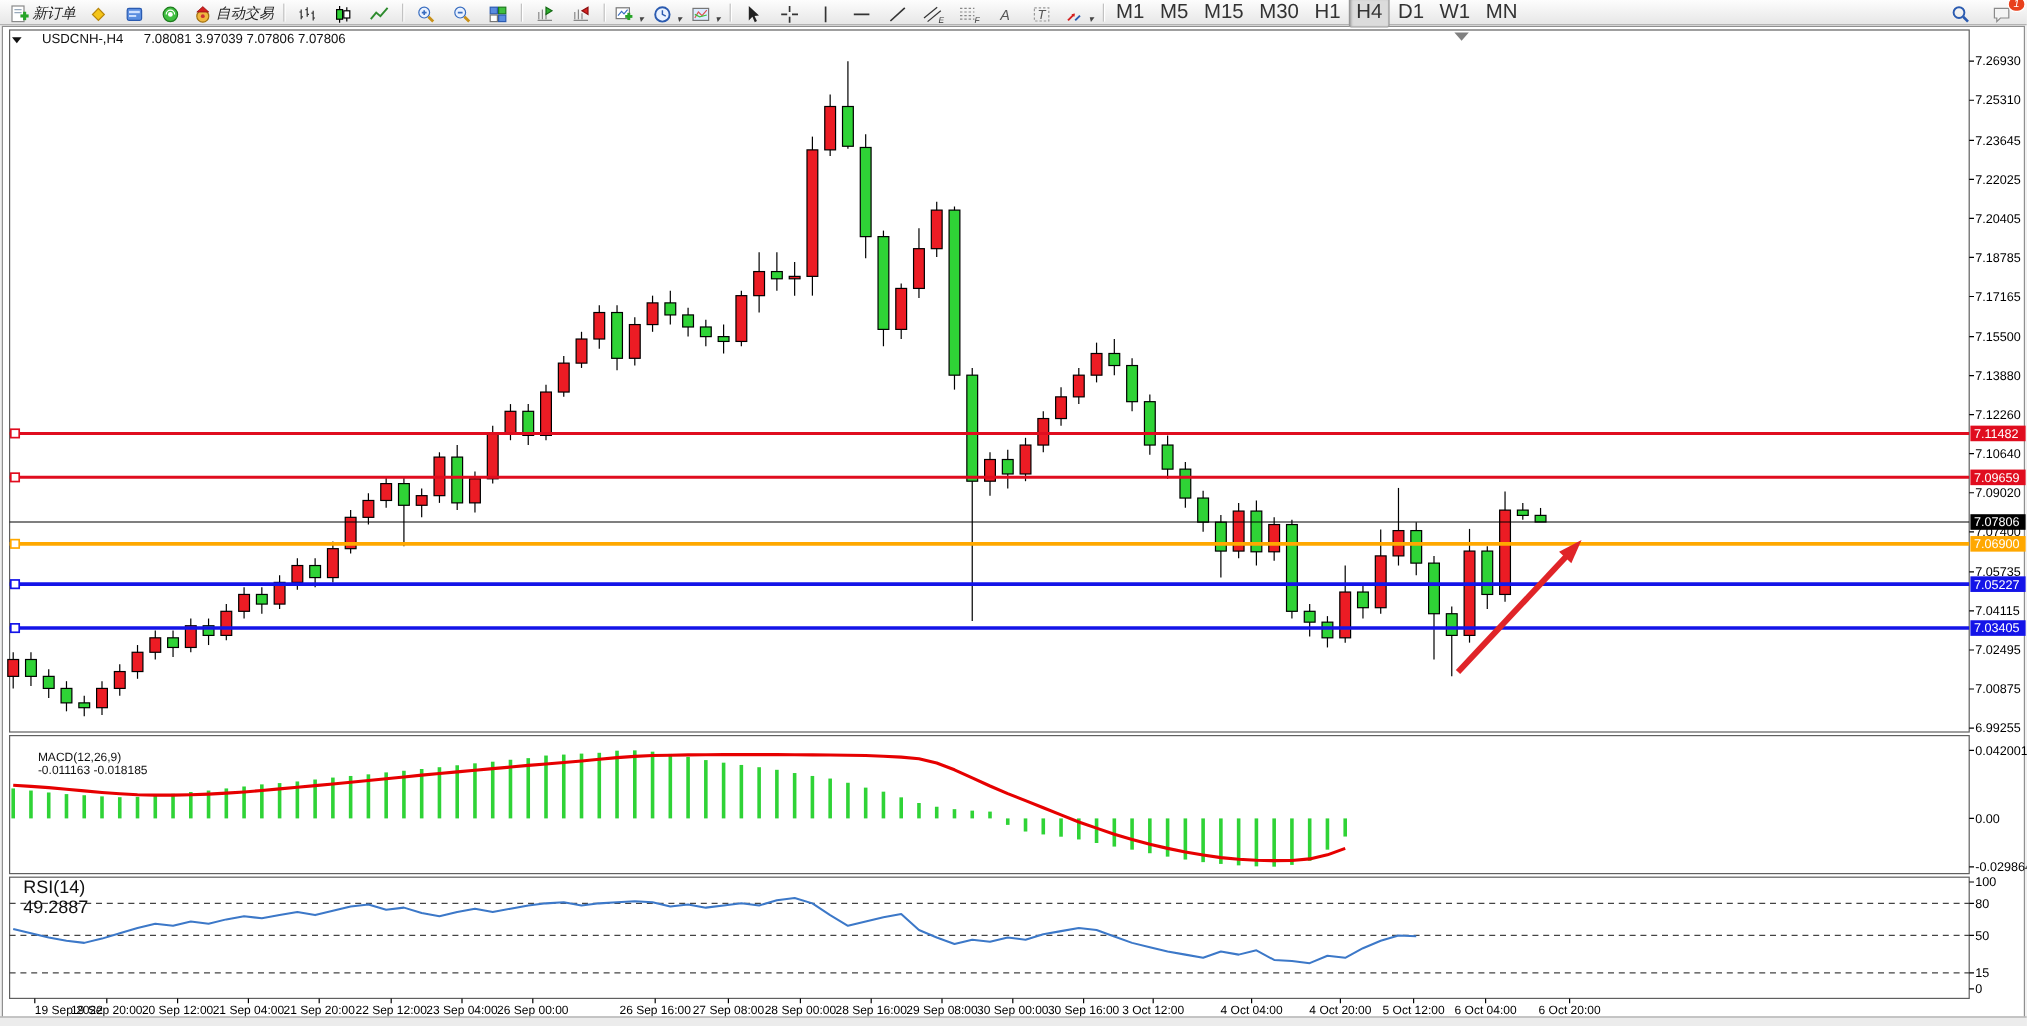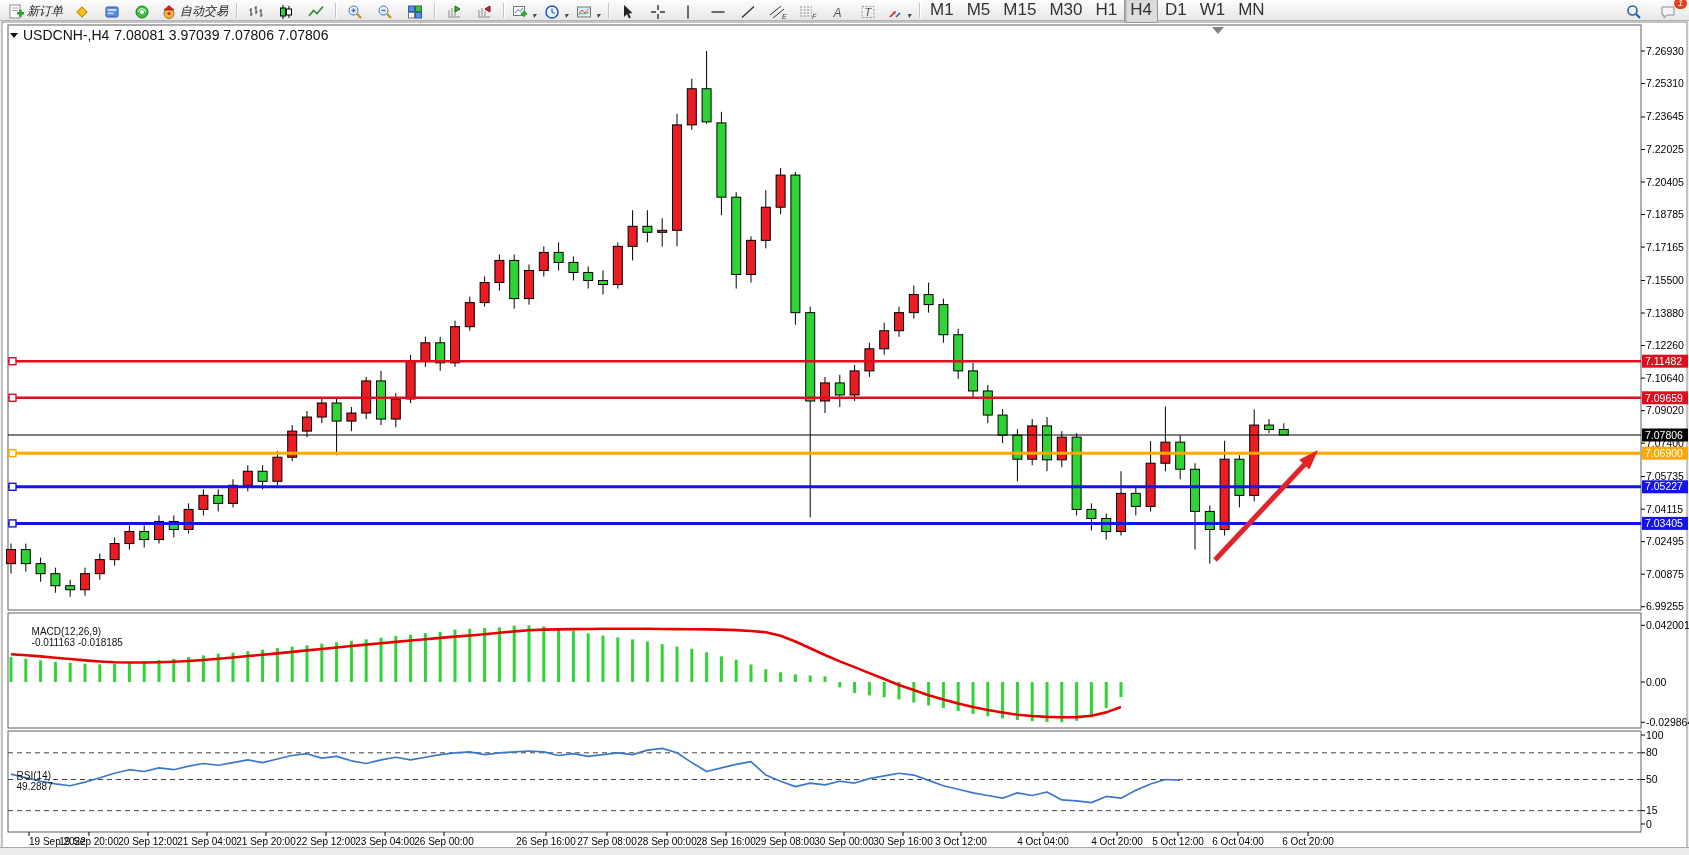--- a/index.html
+++ b/index.html
@@ -17,25 +17,25 @@
   .tf-group{display:flex;align-items:center;gap:1px;}
   .tf-btn{font-size:17px;color:#333;padding:2px 5px;border:1px solid transparent;border-radius:2px;}
   .tf-btn.active{background:#dcdcdc;border:1px solid #979797;box-shadow:inset 1px 1px 2px rgba(0,0,0,.3);text-align:center;}
   .tb-right{margin-left:auto;display:flex;align-items:center;gap:4px;padding-right:2px;}
   .chat-wrap{position:relative;}
   .badge{position:absolute;top:-4px;right:-6px;background:#e8401c;color:#fff;font-size:9px;
     border-radius:8px;padding:0 4px;line-height:11px;border:1px solid #fff;}
   
   #chart-svg{position:absolute;top:0;left:0;z-index:1;}
   .overlay-label{position:absolute;z-index:3;color:#111;white-space:pre;}
-  #chart-title{top:27px;left:10px;font-size:14px;display:flex;align-items:center;gap:5px;}
+  #chart-title{top:27px;left:10px;font-size:11px;display:flex;align-items:center;gap:17px;}
   .tri-down{width:0;height:0;border-left:4px solid transparent;border-right:4px solid transparent;
     border-top:5px solid #111;display:inline-block;}
   #macd-label{top:615px;left:26px;font-size:10px;}
-  #rsi-label{top:759px;left:11px;font-size:10px;}
+  #rsi-label{top:714px;left:11px;font-size:15px;}
   .status-strip{position:absolute;left:0;bottom:0;width:1689px;height:7px;
     background:#ececec;border-top:1px solid #a8a8a8;z-index:4;}
 </style>
 </head>
 <body>
 
 <div class="toolbar">
   <div class="tb-btn">
     <svg width="16" height="16">
       <rect x="2" y="1" width="10" height="13" fill="#fff" stroke="#8a8a8a"></rect>

